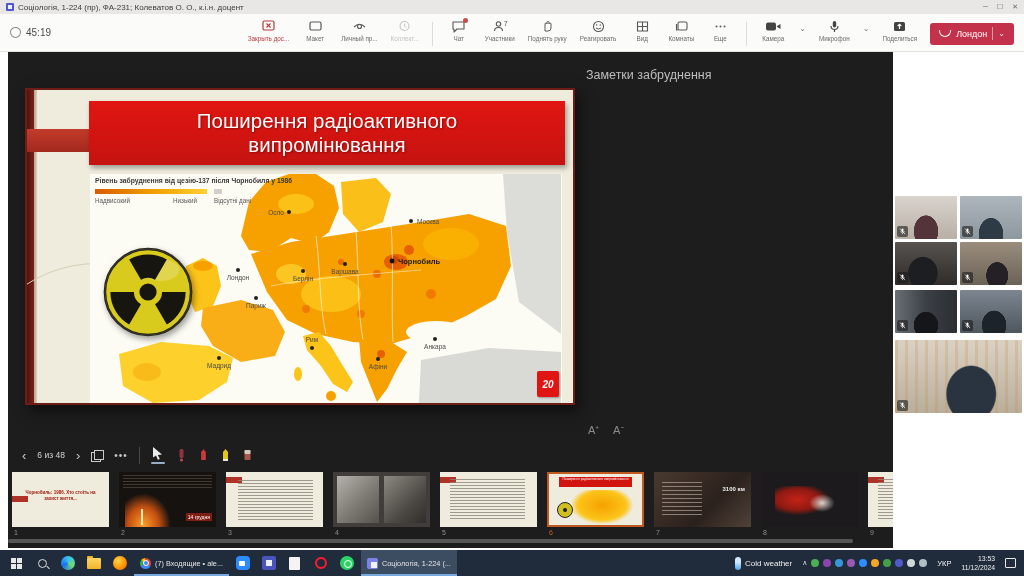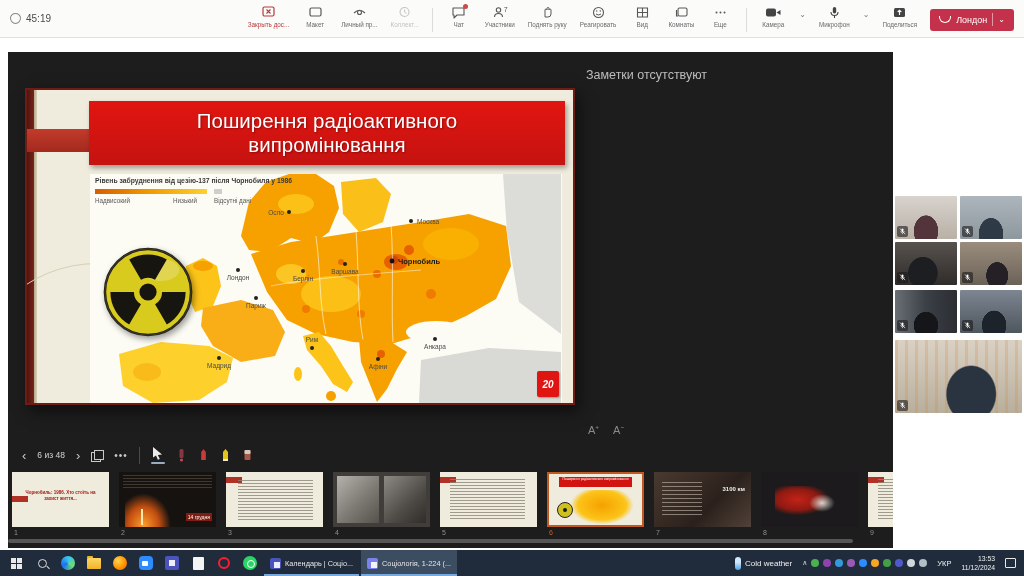--- a/index.html
+++ b/index.html
@@ -192,20 +192,29 @@
   .clock { font-size:6.8px; color:#f0f0f0; text-align:right; line-height:1.35; padding:0 4px; flex:0 0 auto; }
   .action-ic { width:11px; height:10px; border:1.2px solid #e8e8e8; border-radius:1px; margin:0 4px; flex:0 0 auto; }
 
   svg text { font-family:"Liberation Sans", sans-serif; }
 </style>
 </head>
 <body>
 
 <div class="screen">
 
+  <div class="titlebar">
+    <span class="teams-logo"></span>
+    <span>Соціологія, 1-224 (пр), ФА-231; Колеватов О. О., к.і.н. доцент</span>
+    <span class="win-controls">
+      <span>─</span>
+      <span>☐</span>
+      <span>✕</span>
+    </span>
+  </div>
 
   <div class="toolbar">
     <div class="timer">
       <span class="shield"></span>
       <span>45:19</span>
     </div>
     <div class="tgroup">
       <div class="tbtn red">
         <svg width="15" height="13" viewBox="0 0 15 13">
             <rect x="2" y="1" width="11" height="9" rx="1.5" fill="none" stroke="#b53a3a" stroke-width="1.2"></rect>
@@ -313,21 +322,21 @@
         <span class="ph"></span>
         <span>Лондон</span>
         <span class="leave-sep"></span>
         <span class="chv">⌄</span>
       </div>
     </div>
   </div>
 
   <div class="stage">
 
-    <div class="notes-text">Заметки отсутствуют</div>
+    <div class="notes-text">Заметки забруднення</div>
 
     <div class="slide">
       <div class="slide-edge"></div>
       <div class="slide-edge2"></div>
       <div class="slide-arc"></div>
       <div class="ribbon"></div>
       <div class="slide-titlebox">
         <div class="slide-title">Поширення радіоактивного випромінювання</div>
       </div>
 
@@ -628,39 +637,39 @@
       </span>
     <span class="tb-ico">
         <span class="ic-round edge-c"></span>
       </span>
     <span class="tb-ico">
         <span class="folder-ic"></span>
       </span>
     <span class="tb-ico">
         <span class="ic-round firefox-c"></span>
       </span>
+    <span class="twin open">
+      <span class="ic-round chrome-c cc-sm"></span>
+      <span>(7) Входящие • ale...</span>
+    </span>
     <span class="tb-ico">
         <span class="zoom-ic"></span>
       </span>
     <span class="tb-ico">
         <span class="teams-ic"></span>
       </span>
     <span class="tb-ico">
         <span class="word-ic"></span>
       </span>
     <span class="tb-ico">
         <span class="opera-ic"></span>
       </span>
     <span class="tb-ico">
         <span class="wa-ic"></span>
       </span>
-    <span class="twin open">
-      <span class="teams-ic" style="width:11px;height:11px;"></span>
-      <span>Календарь | Соціо...</span>
-    </span>
     <span class="twin open active">
       <span class="teams-ic" style="width:11px;height:11px;background:#7b83eb;"></span>
       <span>Соціологія, 1-224 (...</span>
     </span>
     <span class="tb-spacer"></span>
     <span class="weather">
       <span class="thermo"></span>
       <span>Cold weather</span>
     </span>
     <span class="tray">

